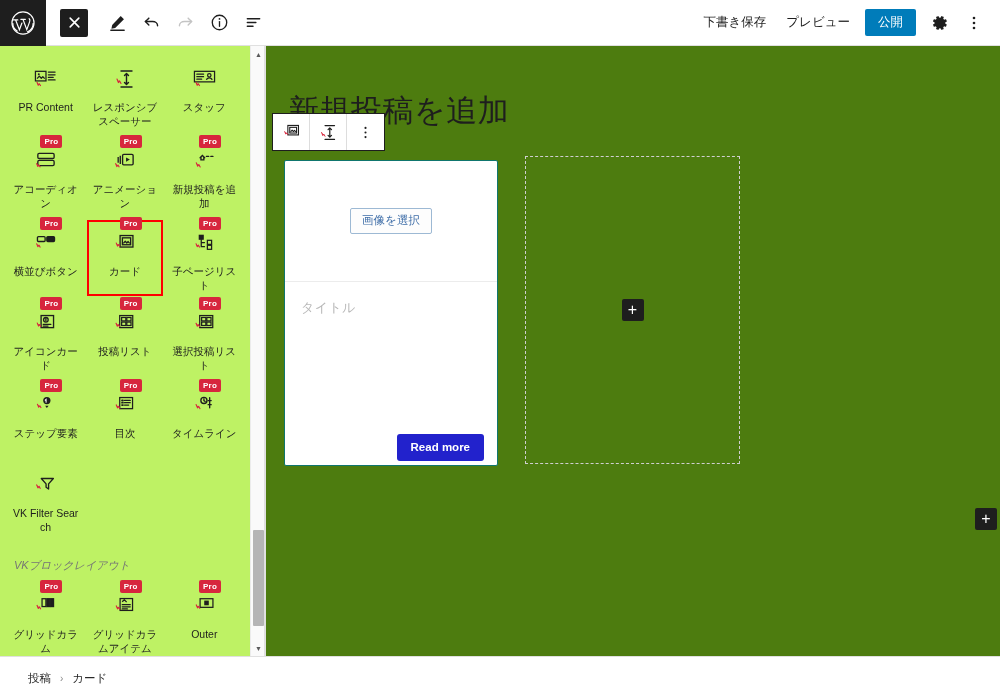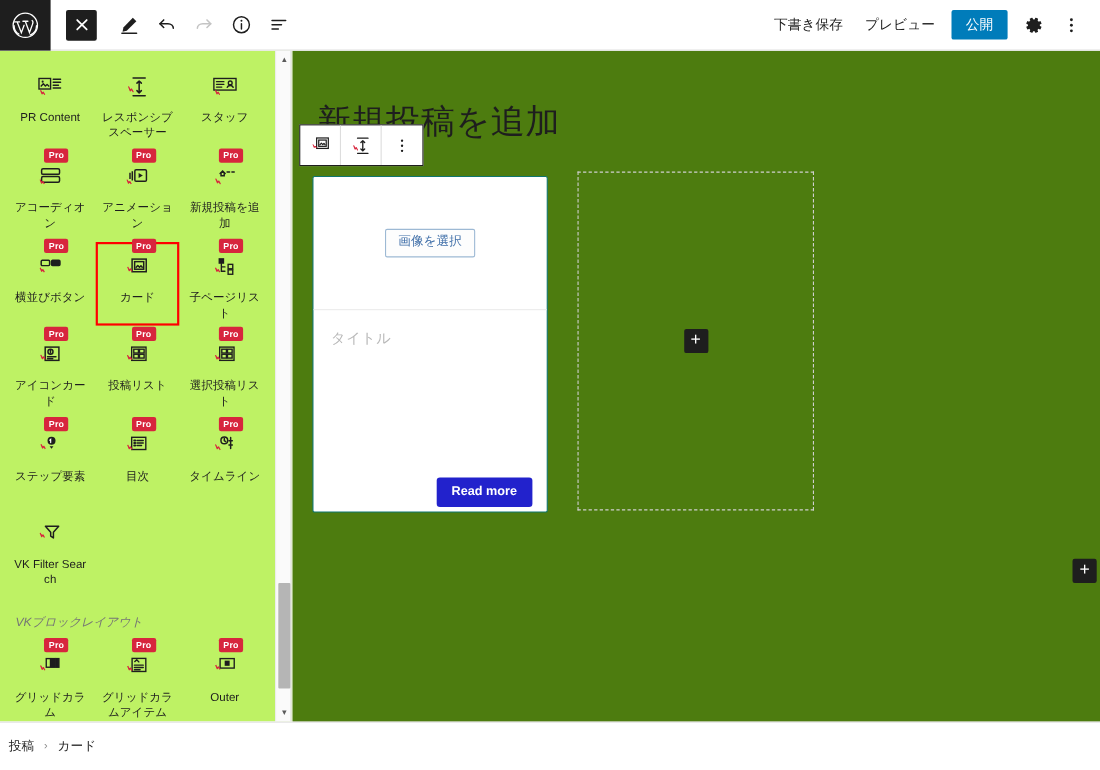--- a/index.html
+++ b/index.html
@@ -269,21 +269,21 @@
   }
 
   
   .footer {
     position: absolute;
     bottom: 0; left: 0;
     width: 1000px; height: 44px;
     background: #fff;
     border-top: 1px solid #e0e0e0;
     display: flex; align-items: center;
-    padding-left: 8px;
+    padding-left: 28px;
     gap: 9px;
     z-index: 20;
   }
   .crumb { font-size: 11.5px; color: #1e1e1e; }
   .crumb-sep { font-size: 10px; color: #8a8a8a; }
 </style>
 </head>
 <body>
 
 <div id="app">

